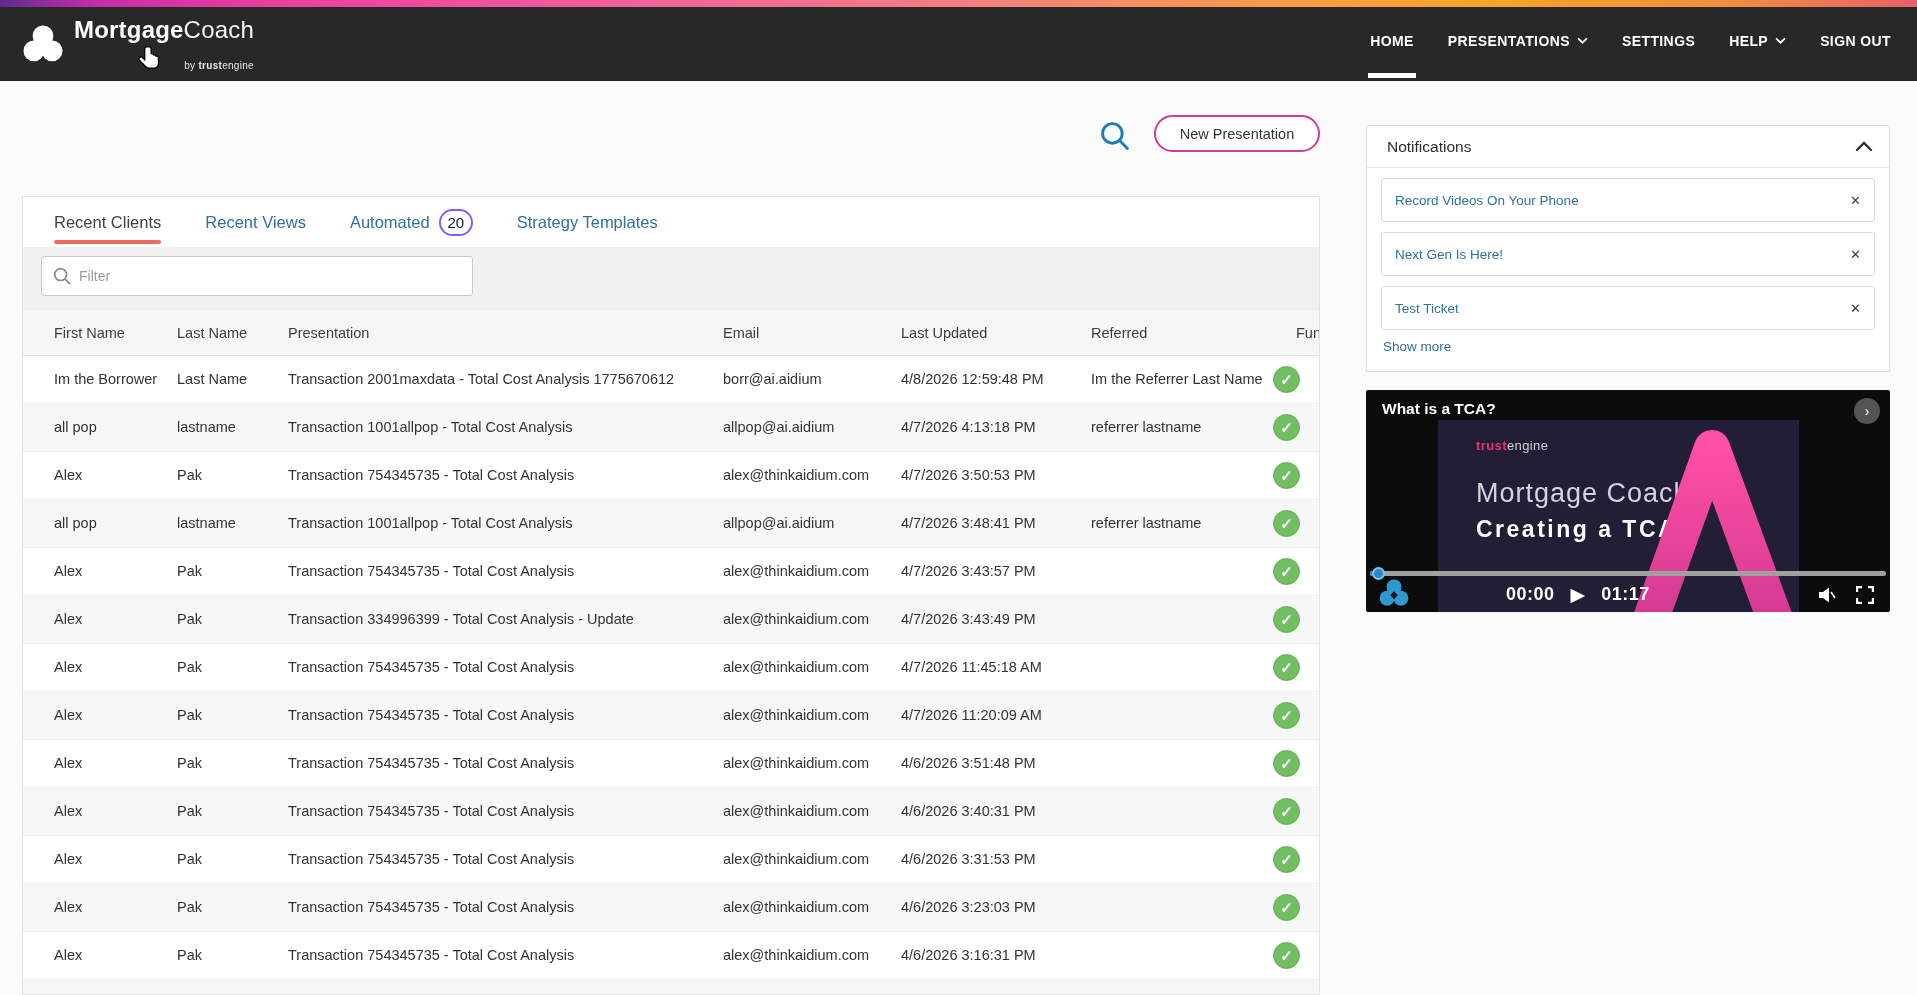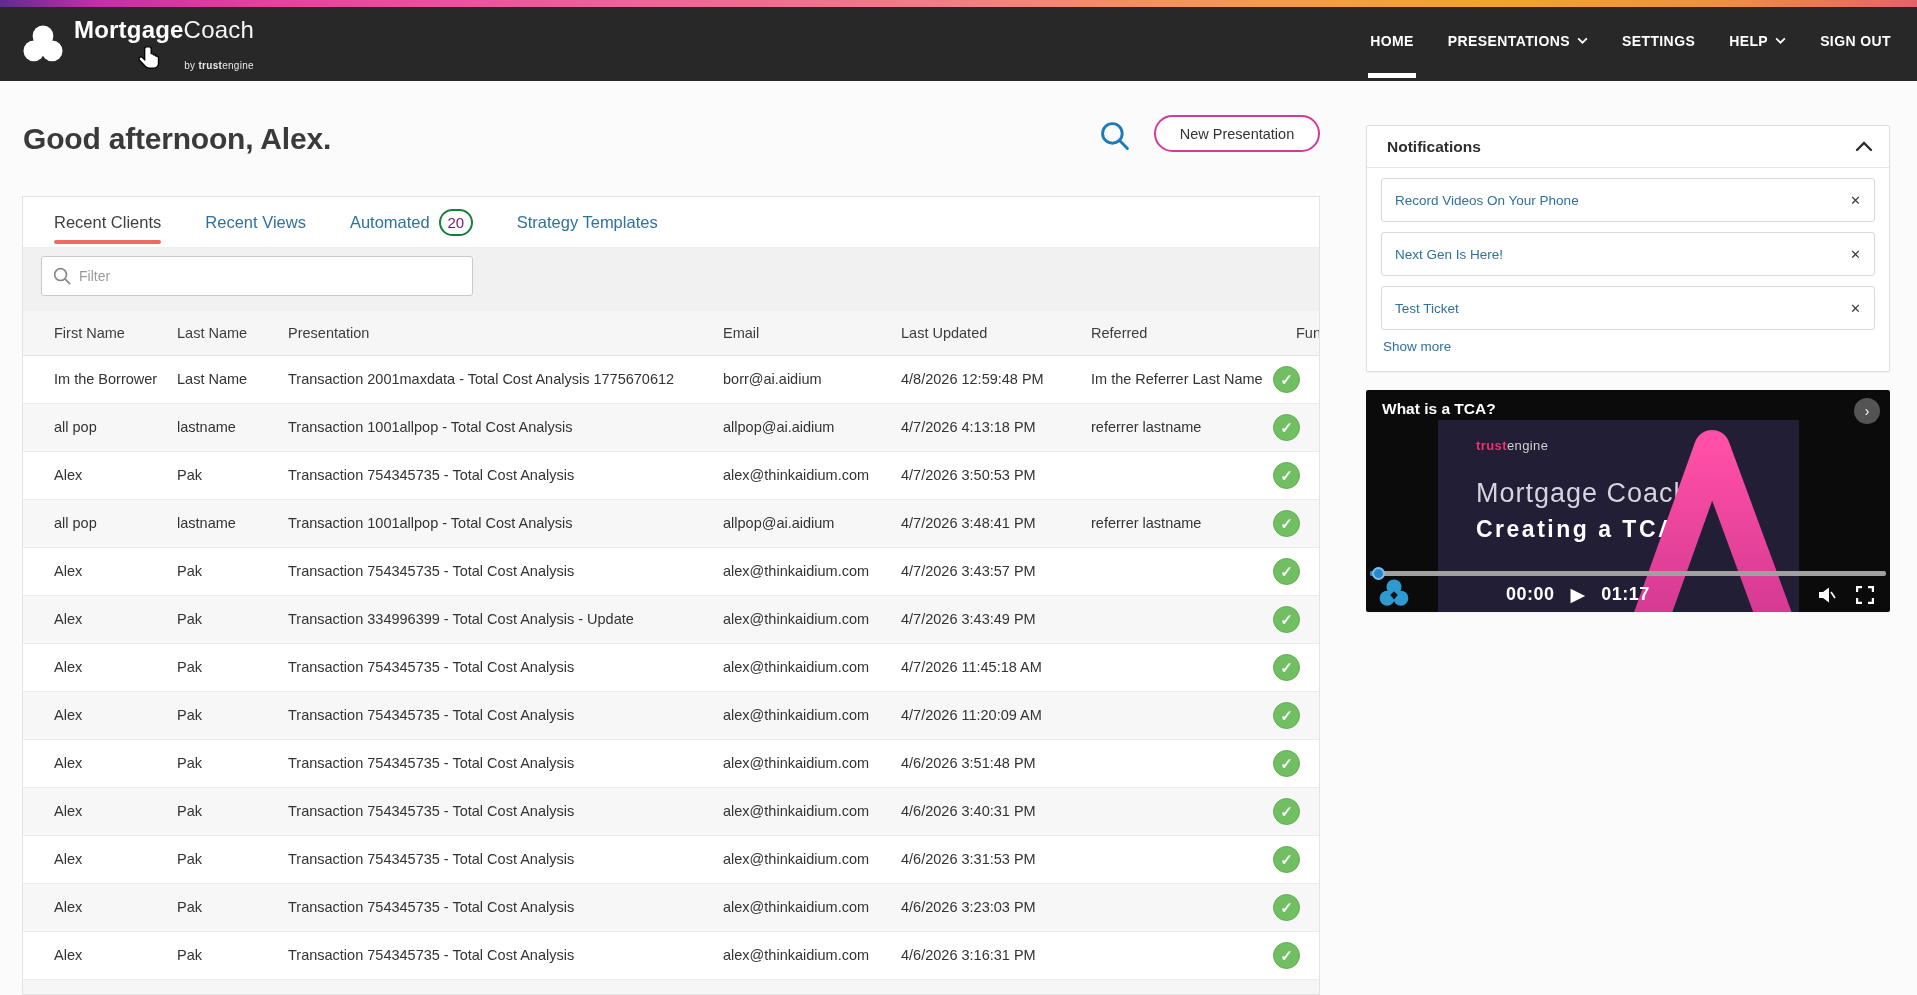--- a/index.html
+++ b/index.html
@@ -28,21 +28,21 @@
   .search-btn { position:absolute; left:1096px; top:118px; width:38px; height:38px; background:none; border:none; cursor:pointer; }
   .new-pres-btn { position:absolute; left:1154px; top:115px; width:166px; height:37px; border-radius:19px;
     border:2px solid #d23a9b; background:#fff; color:#333; font-size:14.5px; font-family:"Liberation Sans",sans-serif; cursor:pointer; }
 
   
   .main-panel { position:absolute; left:22px; top:196px; width:1298px; height:799px; background:#fff; border:1px solid #e3e3e3; overflow:hidden; }
   .tabs { position:absolute; left:0; top:0; width:100%; height:51px; background:#fff; display:flex; align-items:center; padding-left:31px; gap:44px; border-bottom:1px solid #ededed; }
   .tab { position:relative; height:51px; display:flex; align-items:center; gap:9px; font-size:16.5px; color:#2f719f; cursor:pointer; white-space:nowrap; }
   .tab.active { color:#404040; }
   .tab.active::after { content:""; position:absolute; left:0; right:0; bottom:4px; height:4px; background:#ee6c5f; border-radius:2px; }
-  .tab-badge { display:inline-flex; align-items:center; justify-content:center; min-width:34px; height:27px; border:2px solid #15803d; border-radius:15px; font-size:15px; color:#701a75; padding:0 6px; }
+  .tab-badge { display:inline-flex; align-items:center; justify-content:center; min-width:34px; height:27px; border:2px solid #8b5cf6; border-radius:15px; font-size:15px; color:#0f172a; padding:0 6px; }
   .filter-strip { position:absolute; left:0; top:51px; width:100%; height:63px; background:#f1f1f1; }
   .filter-box { position:absolute; left:18px; top:8px; width:432px; height:40px; background:#fff; border:1px solid #c9c9c9; border-radius:3px; display:flex; align-items:center; padding:0 10px; gap:6px; }
   .filter-box input { border:none; outline:none; flex:1; font-size:14px; color:#333; font-family:"Liberation Sans",sans-serif; background:transparent; }
   .filter-box input::placeholder { color:#9a9a9a; }
 
   .thead { position:absolute; left:0; top:114px; width:100%; height:45px; background:#f6f6f6; border-bottom:1px solid #e2e2e2; font-size:14.5px; color:#3d3d3d; }
   .thead span { position:absolute; top:14px; white-space:nowrap; }
   .h-fn   { left:31px; }  .h-ln { left:154px; } .h-pres { left:265px; }
   .h-email{ left:700px; } .h-upd{ left:878px; } .h-ref  { left:1068px; } .h-fun { left:1273px; }
 
@@ -57,21 +57,21 @@
   .c.upd { left:878px; width:184px; overflow:hidden; }
   .c.ref { left:1068px; width:176px; overflow:hidden; }
   .c.chk { left:1250px; top:10px; width:27px; height:27px; }
   .check-circle { width:27px; height:27px; border-radius:50%; background:#72bf63; border:1px solid #61ad52; color:#fff; font-size:15px; font-weight:bold; display:flex; align-items:center; justify-content:center; }
   .partial-row { position:relative; height:16px; background:#f6f6f6; }
 
   
   .card { position:absolute; left:1366px; width:524px; background:#fff; border:1px solid #dedede; border-radius:2px; box-shadow:0 1px 2px rgba(0,0,0,.04); }
   .notif-card { top:125px; height:247px; }
   .notif-head { height:42px; display:flex; align-items:center; justify-content:space-between; padding:0 16px 0 20px; border-bottom:1px solid #e8e8e8; }
-  .notif-title { font-size:15.5px; font-weight:bold; color:#2e2e2e; }
+  .notif-title { font-size:15.5px; font-weight:normal; color:#2e2e2e; }
   .notif-item { position:absolute; left:14px; right:14px; height:44px; border:1px solid #dadada; border-radius:3px; background:#fff; display:flex; align-items:center; justify-content:space-between; padding:0 13px; cursor:pointer; }
   .notif-item .txt { color:#2f719f; font-size:13.5px; }
   .notif-item .x { color:#3c3c3c; font-size:13px; cursor:pointer; }
   .ni-0 { top:52px; } .ni-1 { top:106px; } .ni-2 { top:160px; }
   .show-more { position:absolute; left:16px; top:213px; color:#2f719f; font-size:13.5px; cursor:pointer; }
 
   
   .video-card { top:390px; height:222px; background:#0b0b0b; border:none; overflow:hidden; }
   .video-title { position:absolute; left:16px; top:10px; color:#fff; font-size:15.5px; font-weight:bold; }
   .video-next { position:absolute; right:10px; top:8px; width:26px; height:26px; border-radius:50%; background:rgba(110,110,110,.75); color:#fff; display:flex; align-items:center; justify-content:center; font-size:14px; cursor:pointer; }
@@ -139,21 +139,20 @@
         <svg class="caret-down" viewBox="0 0 12 8">
             <polyline points="1,1.5 6,6.5 11,1.5" fill="none" stroke="#fff" stroke-width="2"></polyline>
           </svg>
       </div>
       <div class="nav-item">
           <span>SIGN OUT</span>
         </div>
     </nav>
   </header>
 
-  <h1 class="greeting">Good afternoon, Alex.</h1>
 
   <button class="search-btn" title="">
     <svg viewBox="0 0 26 26" width="34" height="34">
       <circle cx="11" cy="11" r="7.5" fill="none" stroke="#1c7bb8" stroke-width="2.2"></circle>
       <line x1="16.5" y1="16.5" x2="22.5" y2="22.5" stroke="#1c7bb8" stroke-width="2.2" stroke-linecap="round"></line>
     </svg>
   </button>
 
   <button class="new-pres-btn">New Presentation</button>
 

